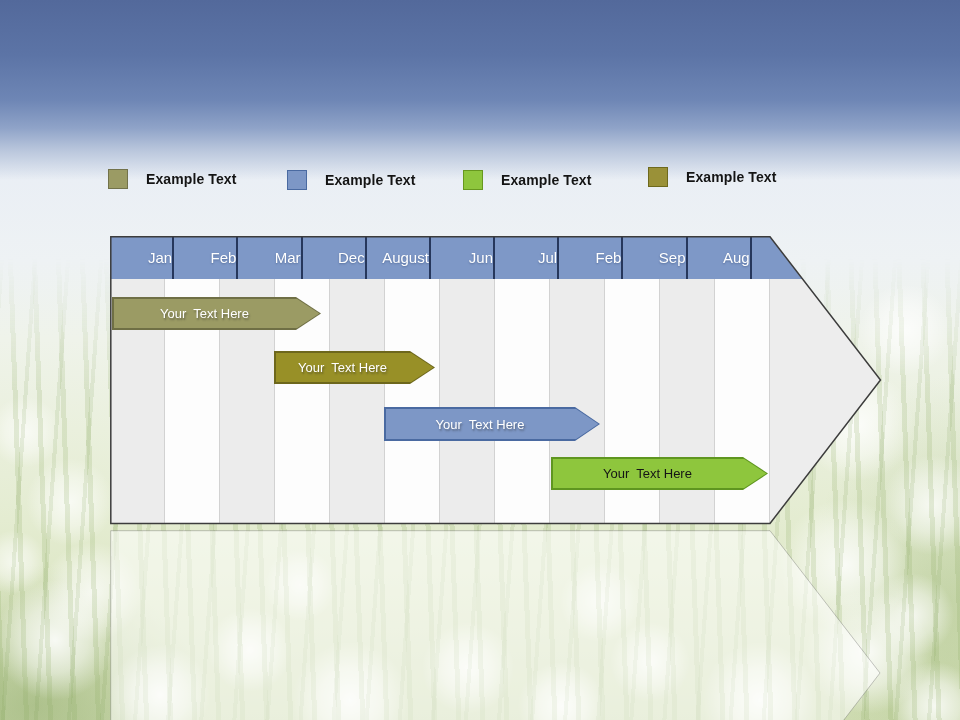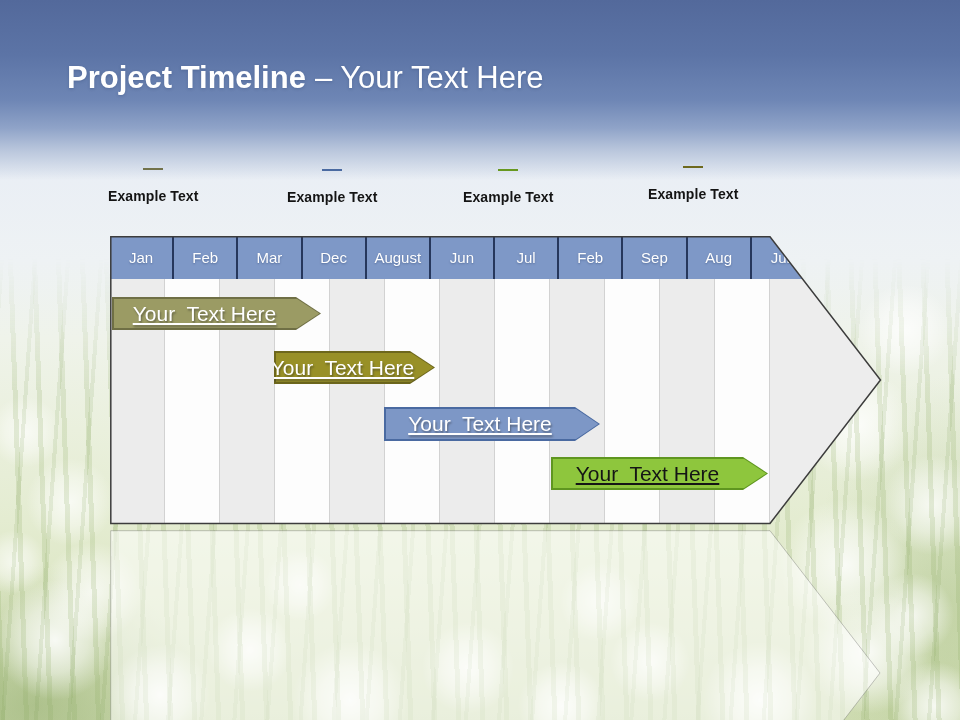--- a/index.html
+++ b/index.html
@@ -40,47 +40,47 @@
       repeating-linear-gradient(88deg,rgba(139,170,96,.20) 0 5px,rgba(139,170,96,0) 5px 24px),
       repeating-linear-gradient(94deg,rgba(120,155,80,.14) 0 4px,rgba(120,155,80,0) 4px 33px);
     -webkit-mask-image:linear-gradient(180deg,transparent 0,#000 130px);
     mask-image:linear-gradient(180deg,transparent 0,#000 130px);
   }
   .title{position:absolute;left:67px;top:60px;font-size:31px;color:#fff;
          text-shadow:0 1px 3px rgba(30,50,90,.25);white-space:nowrap;}
   .title .t-bold{font-weight:bold;}
   .title .t-rest{font-weight:normal;margin-left:9px;}
   .legend{position:absolute;left:0;top:0;width:960px;height:0;}
-  .legend-item{position:absolute;display:flex;align-items:center;gap:18px;height:21px;flex-direction:column;}
+  .legend-item{position:absolute;display:flex;align-items:center;gap:18px;height:21px;}
   .legend-item:nth-of-type(1){left:108px;top:168px;}
   .legend-item:nth-of-type(2){left:287px;top:169px;}
   .legend-item:nth-of-type(3){left:463px;top:169px;}
   .legend-item:nth-of-type(4){left:648px;top:166px;}
   .swatch{width:20px;height:20px;box-sizing:border-box;border:1.5px solid #000;}
   .legend-label{font-size:14px;font-weight:bold;color:#141414;letter-spacing:.1px;}
   
   .reflection{position:absolute;left:110px;top:530px;}
   
   .gantt{position:absolute;left:110px;top:237px;width:770px;height:286px;background:#ededed;
          clip-path:polygon(0 0,660px 0,770px 143px,660px 286px,0 286px);}
   .hdr{position:absolute;left:0;top:0;right:0;height:42px;background:#7e98c7;display:flex;}
   .hdr-cell{width:75px;box-sizing:border-box;border-right:2px solid #26375c;
-            line-height:41px;text-align:center;font-size:15px;color:#fff;
+            line-height:41px;text-align:right;font-size:15px;color:#fff;
             text-shadow:0 1px 2px rgba(20,40,80,.35);}
   .cols{position:absolute;left:0;top:42px;bottom:0;display:flex;}
   .col{width:55px;height:100%;box-sizing:border-box;border-right:1px solid #d2d2d2;}
   .col.odd{background:#ececec;}
   .col.even{background:#fdfdfd;}
   .outline{position:absolute;left:110px;top:236px;pointer-events:none;}
   
   .bar{position:absolute;clip-path:polygon(0 0,calc(100% - 25px) 0,100% 50%,calc(100% - 25px) 100%,0 100%);}
   .bar-fill{position:absolute;inset:1.6px;
             clip-path:polygon(0 0,calc(100% - 23px) 0,100% 50%,calc(100% - 23px) 100%,0 100%);}
   .bar-label{position:absolute;inset:0;display:flex;align-items:center;justify-content:center;
-             padding-right:24px;font-size:21px;white-space:pre;text-decoration:underline;}
+             padding-right:24px;font-size:13px;white-space:pre;}
   .bar-label.lite{color:#fff;text-shadow:1px 2px 2px rgba(40,40,40,.45);}
   .bar-label.dark{color:#151515;}
 </style>
 </head>
 <body>
 
 <div class="slide">
 
   <div class="field-stripes"></div>
 
@@ -135,23 +135,20 @@
       <div class="bar" style="left: 384px; top: 407px; width: 216px; height: 34px; background: rgb(74, 106, 161);">
         <div class="bar-fill" style="background: rgb(125, 151, 198);"></div>
         <span class="bar-label lite">Your  Text Here</span>
       </div>
       <div class="bar" style="left: 551px; top: 457px; width: 217px; height: 33px; background: rgb(95, 150, 32);">
         <div class="bar-fill" style="background: rgb(142, 198, 61);"></div>
         <span class="bar-label dark">Your  Text Here</span>
       </div>
     </div>
 
-  <div class="title">
-    <span class="t-bold">Project Timeline</span><span class="t-rest">– Your Text Here</span>
-  </div>
 
   <div class="legend">
   <div class="legend-item">
     <span class="swatch" style="background: rgb(155, 155, 100); border-color: rgb(114, 114, 74);"></span>
     <span class="legend-label">Example Text</span>
   </div>
 
   <div class="legend-item">
     <span class="swatch" style="background: rgb(125, 151, 198); border-color: rgb(74, 106, 161);"></span>
     <span class="legend-label">Example Text</span>

